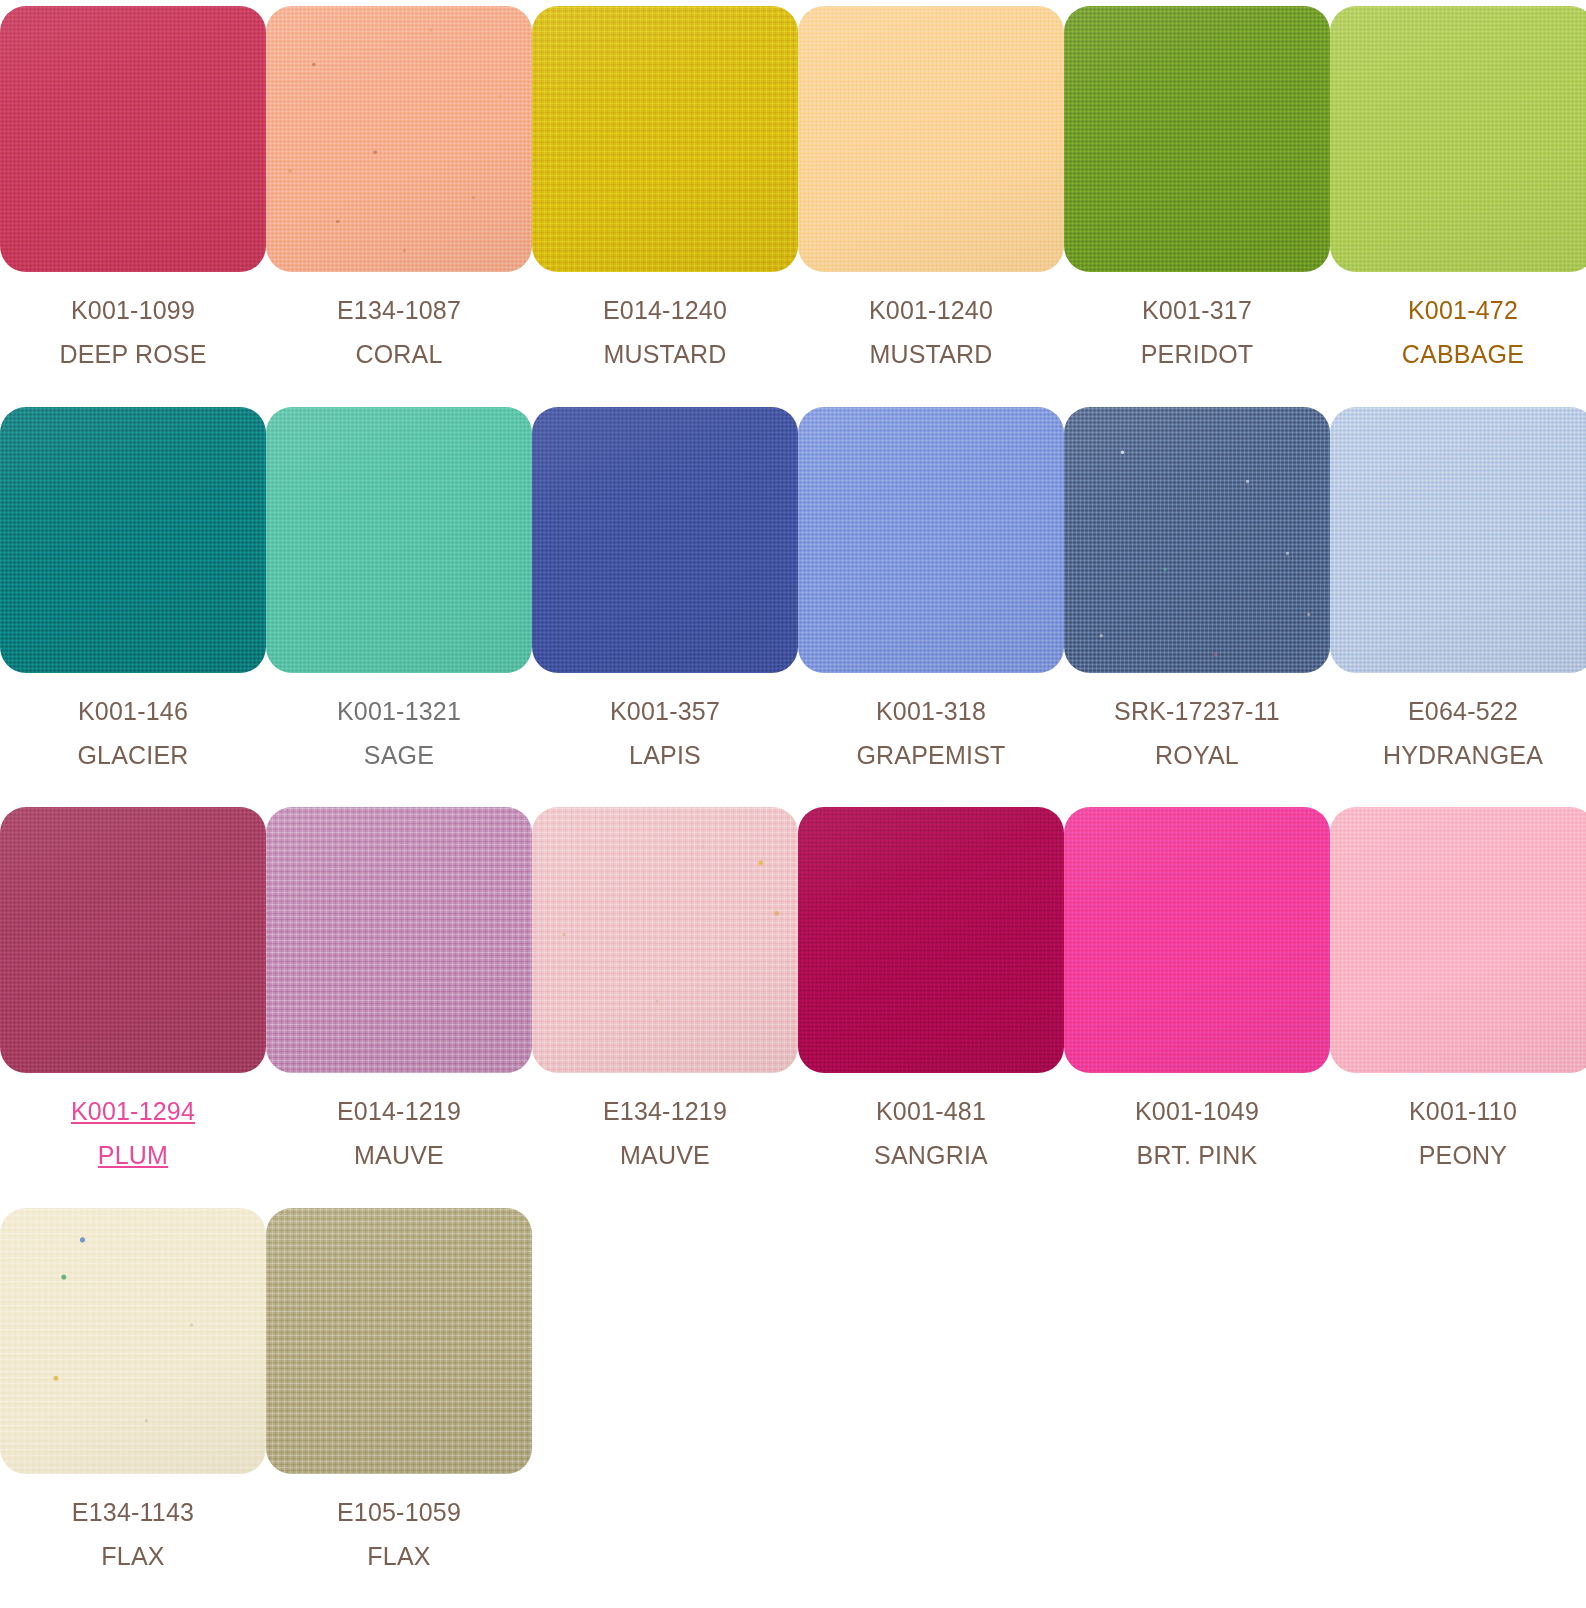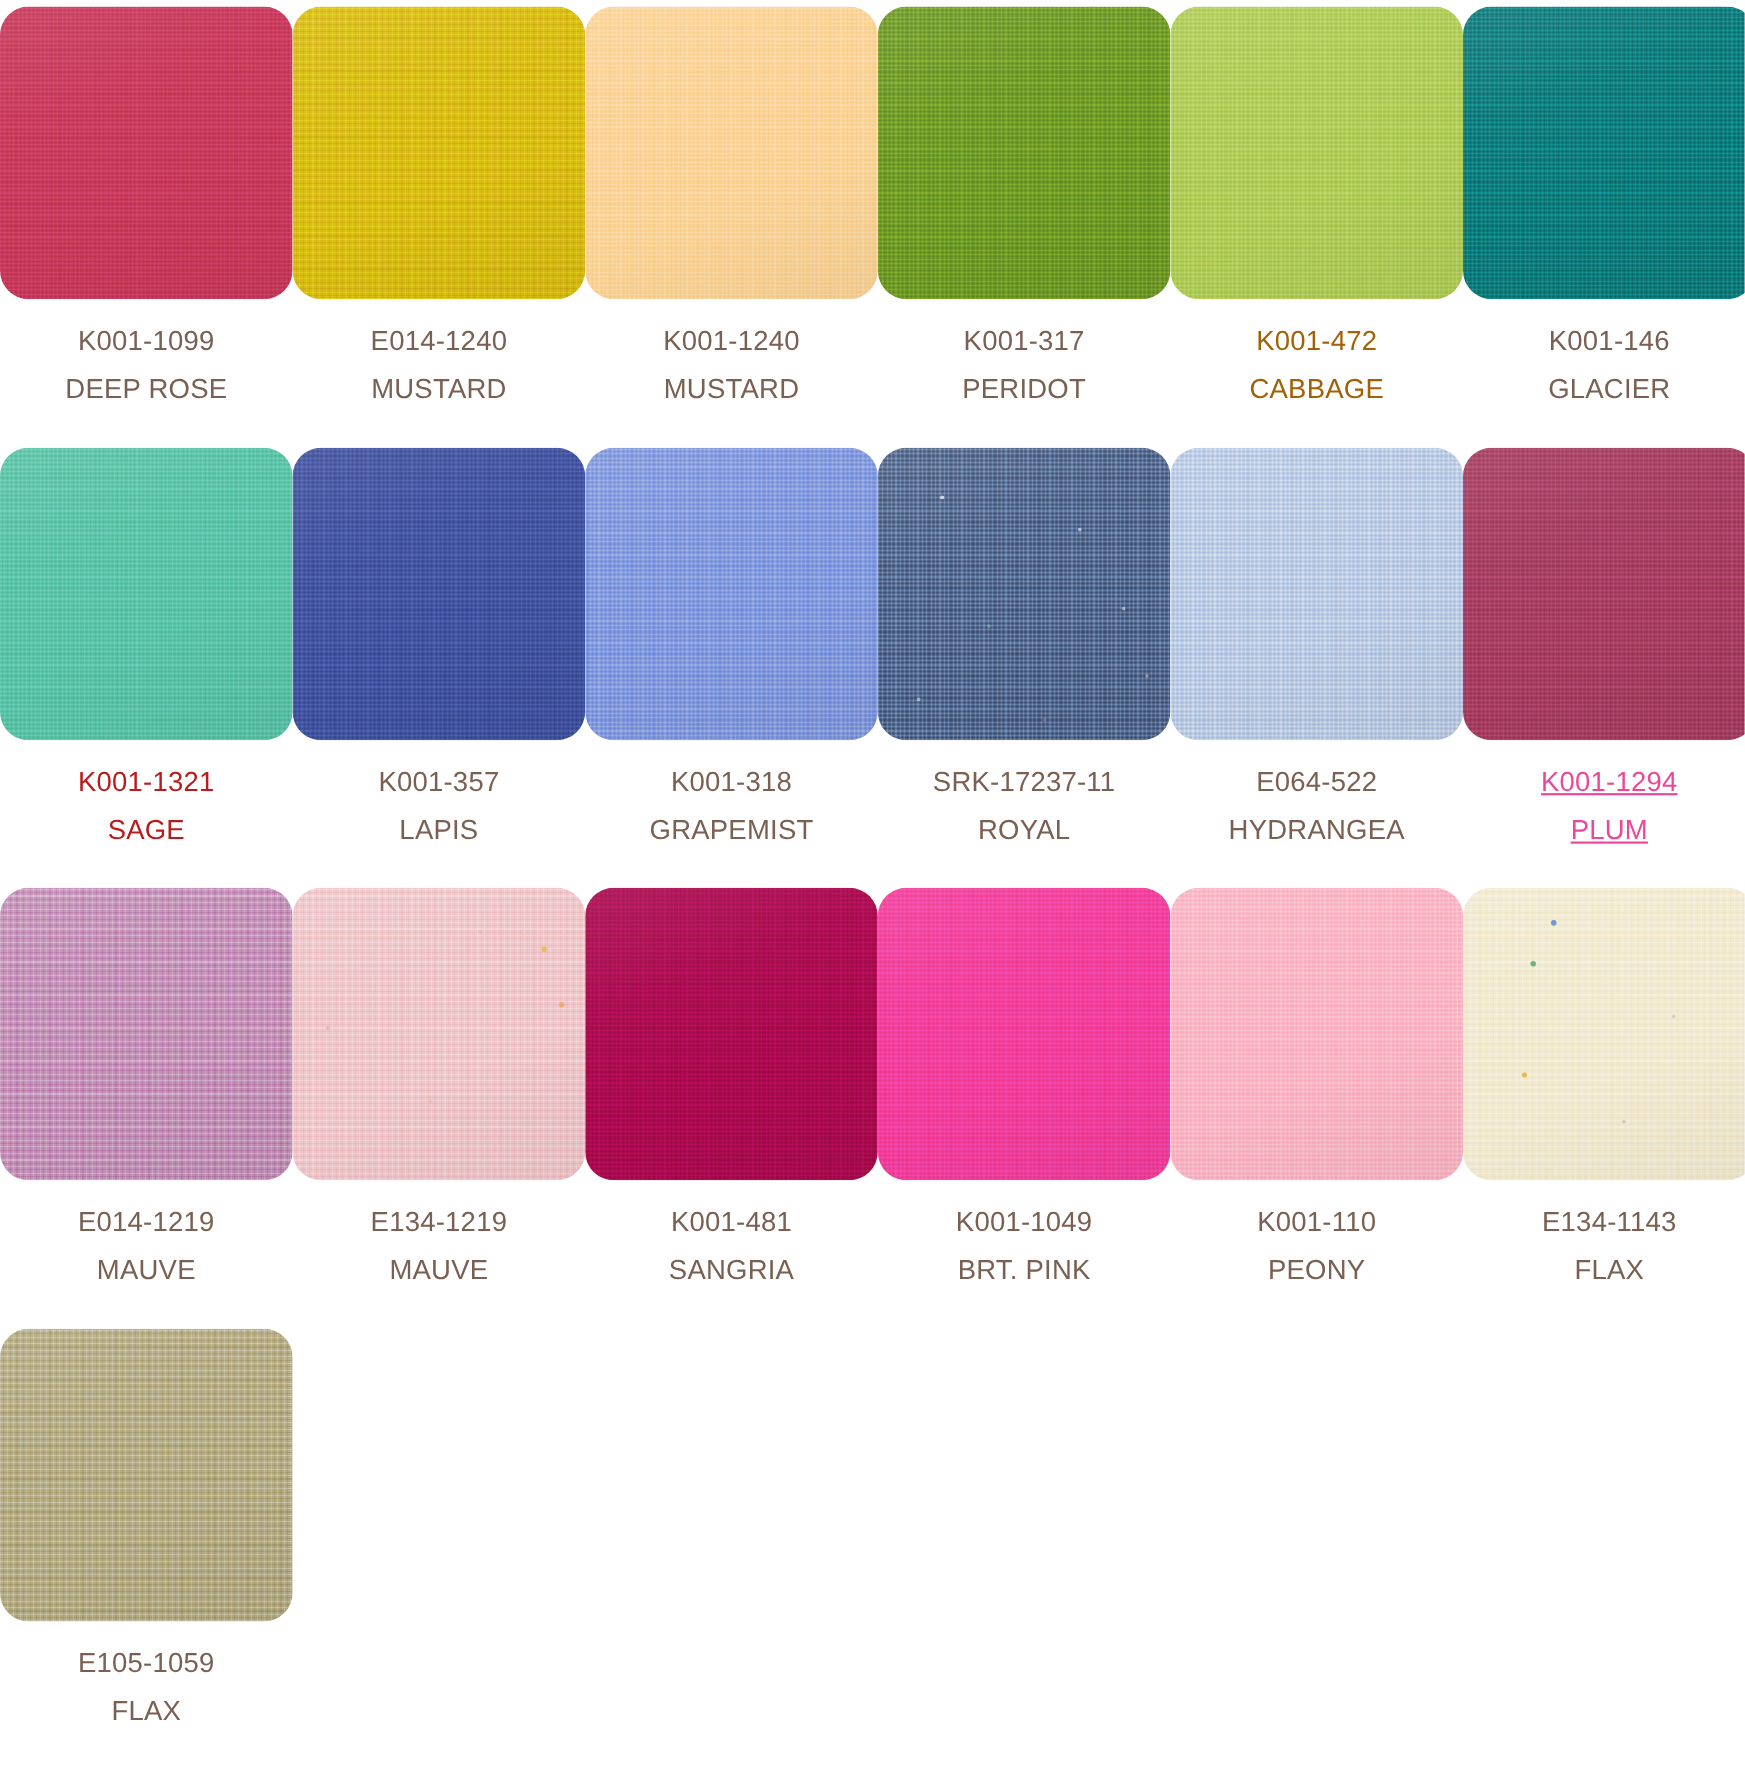--- a/index.html
+++ b/index.html
@@ -184,20 +184,34 @@
           <div class="sheen"></div>
         </div>
       </div>
       <div class="chip-caption" style="color: rgb(122, 96, 82);">
         <div class="chip-code">K001-1099</div>
         <div class="chip-name">DEEP ROSE</div>
       </div>
     </div>
     <div class="swatch-cell">
       <div class="chip-wrap">
+        <div class="chip speckled">
+          <div class="fill" style="background: rgb(246, 173, 141);"></div>
+          <div class="weave"></div>
+          <div class="flecks"></div>
+          <div class="sheen"></div>
+        </div>
+      </div>
+      <div class="chip-caption" style="color: rgb(122, 96, 82);">
+        <div class="chip-code">E134-1087</div>
+        <div class="chip-name">CORAL</div>
+      </div>
+    </div>
+    <div class="swatch-cell">
+      <div class="chip-wrap">
         <div class="chip linen">
           <div class="fill" style="background: rgb(217, 188, 20);"></div>
           <div class="weave"></div>
           <div class="flecks"></div>
           <div class="sheen"></div>
         </div>
       </div>
       <div class="chip-caption" style="color: rgb(122, 96, 82);">
         <div class="chip-code">E014-1240</div>
         <div class="chip-name">MUSTARD</div>
@@ -261,21 +275,21 @@
     </div>
     <div class="swatch-cell">
       <div class="chip-wrap">
         <div class="chip ">
           <div class="fill" style="background: rgb(89, 195, 166);"></div>
           <div class="weave"></div>
           <div class="flecks"></div>
           <div class="sheen"></div>
         </div>
       </div>
-      <div class="chip-caption" style="color: #b91c1c;">
+      <div class="chip-caption" style="color: #737373;">
         <div class="chip-code">K001-1321</div>
         <div class="chip-name">SAGE</div>
       </div>
     </div>
     <div class="swatch-cell">
       <div class="chip-wrap">
         <div class="chip ">
           <div class="fill" style="background: rgb(65, 82, 159);"></div>
           <div class="weave"></div>
           <div class="flecks"></div>

